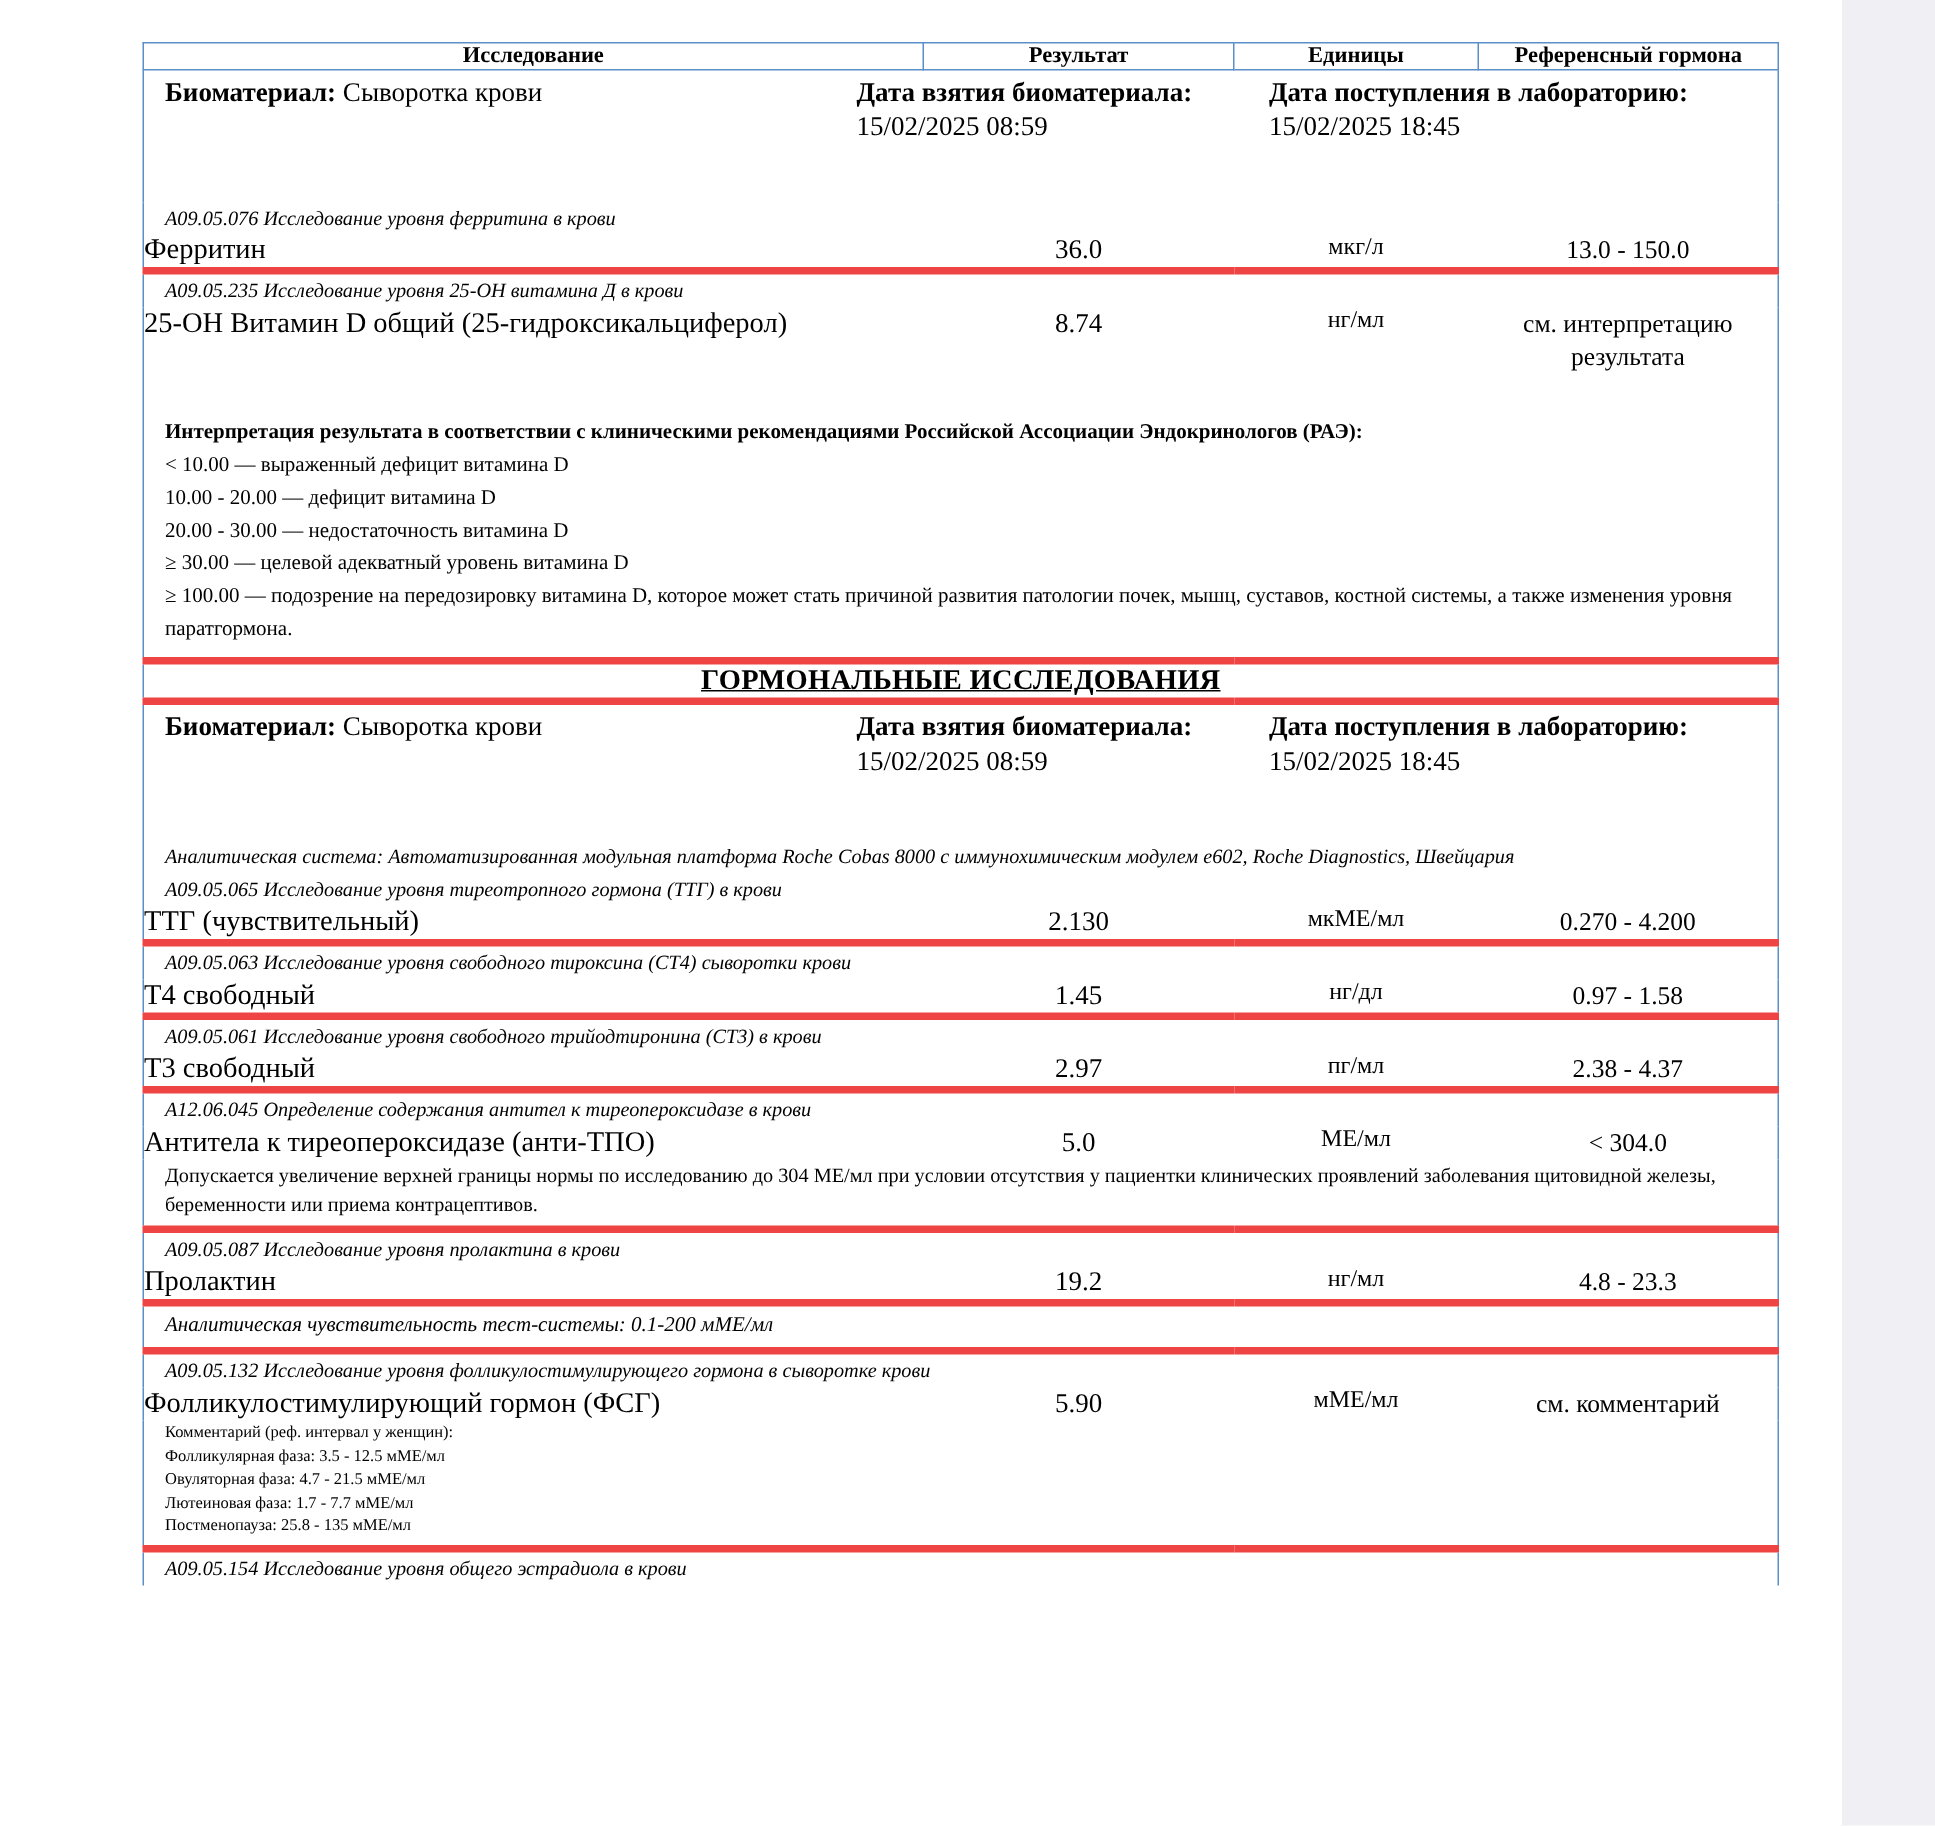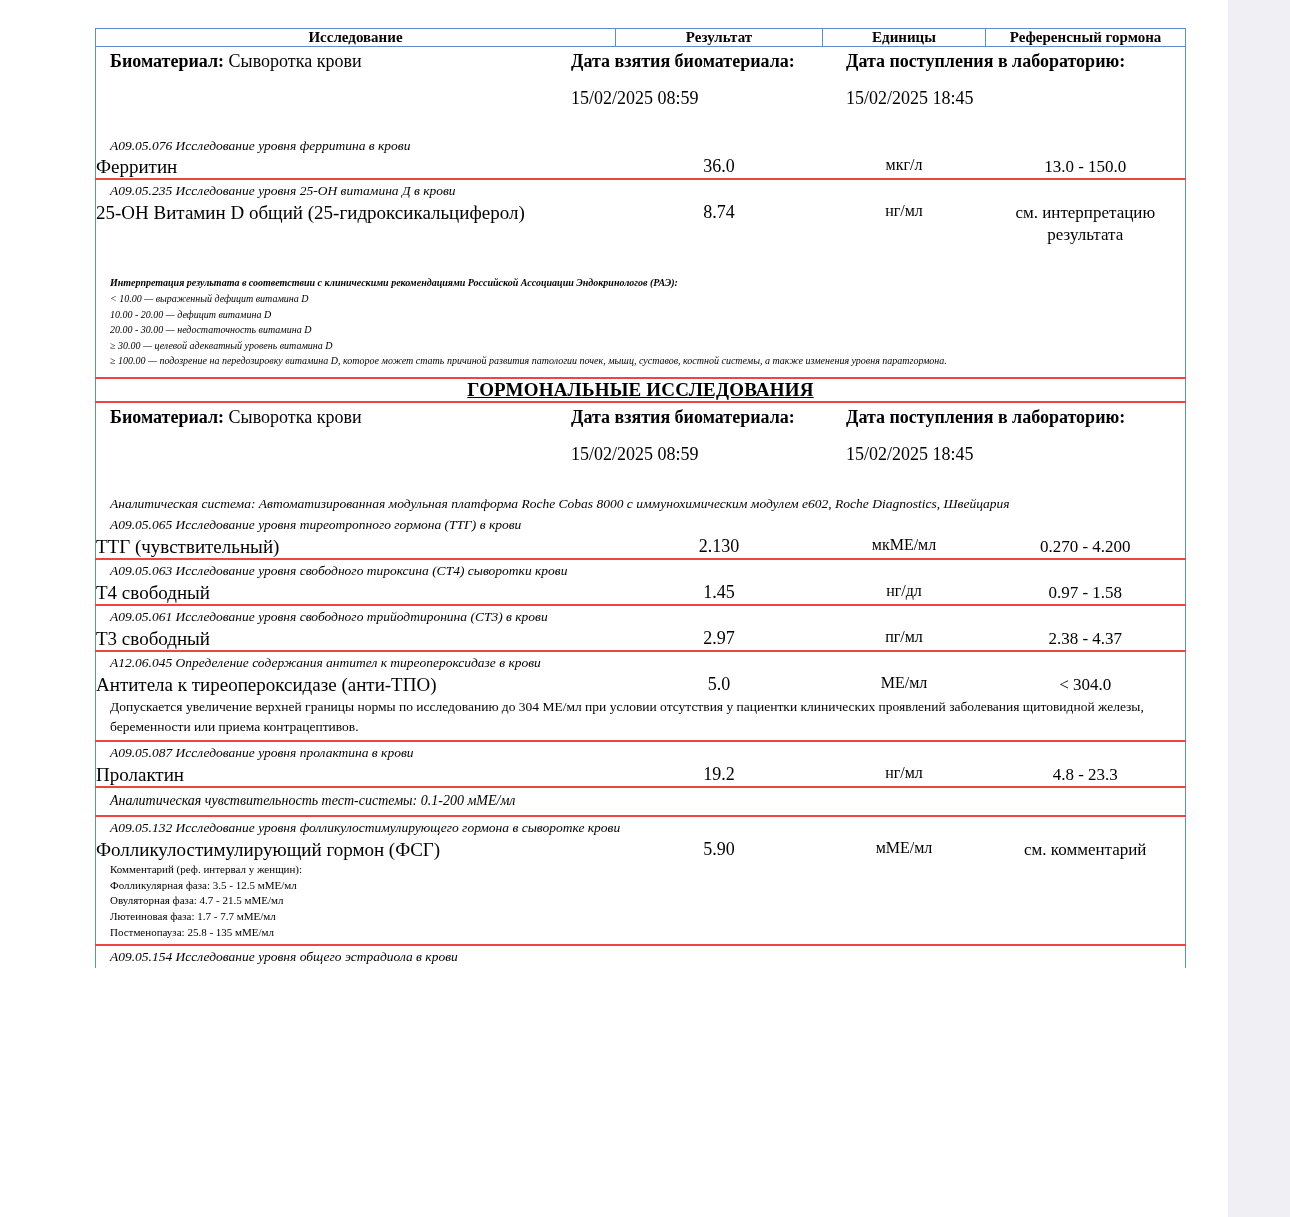--- a/index.html
+++ b/index.html
@@ -47,21 +47,21 @@
     top: 28px;
     width: 1090px;
     border-collapse: collapse;
     table-layout: fixed;
   }
   .report td, .report th {
     padding: 0;
     vertical-align: top;
   }
   .bd { border: 1px solid #5b8fc9; }
-  .bb { border-bottom: 2px solid #ef4444; }
+  .bb { border-bottom: 5px solid #ef4444; }
   .bl { border-left: 1px solid #5b8fc9; }
   .br { border-right: 1px solid #5b8fc9; }
 
   
   col.c-name { width: 520px; }
   col.c-res  { width: 207px; }
   col.c-unit { width: 163px; }
   col.c-ref  { width: 200px; }
 
   
@@ -102,21 +102,21 @@
     top: 4px;
   }
   .date-col.taken { left: 475px; }
   .date-col.received { left: 750px; }
   .date-head {
     font-weight: bold;
     white-space: nowrap;
   }
   .date-val {
     font-weight: normal;
-    margin-top: 16px;
+    margin-top: 2px;
     white-space: nowrap;
   }
 
   
   .spacer-band { height: 26px; }
 
   
   .code-line {
     font-style: italic;
     font-size: 13.5px;
@@ -150,23 +150,22 @@
   .analyte-ref {
     font-size: 17px;
     text-align: center;
     padding: 4px 8px 5px 8px;
     line-height: 1.3;
   }
 
   
   .note-block {
     padding: 6px 14px 8px 14px;
-    font-size: 10px;
+    font-size: 14px;
     line-height: 1.55;
-    font-style: italic;
   }
   .note-block .nb-title {
     font-weight: bold;
     display: block;
     margin-bottom: 1px;
   }
   .note-line { display: block; }
   .note-flow { display: block; }
 
   .footnote-block {

